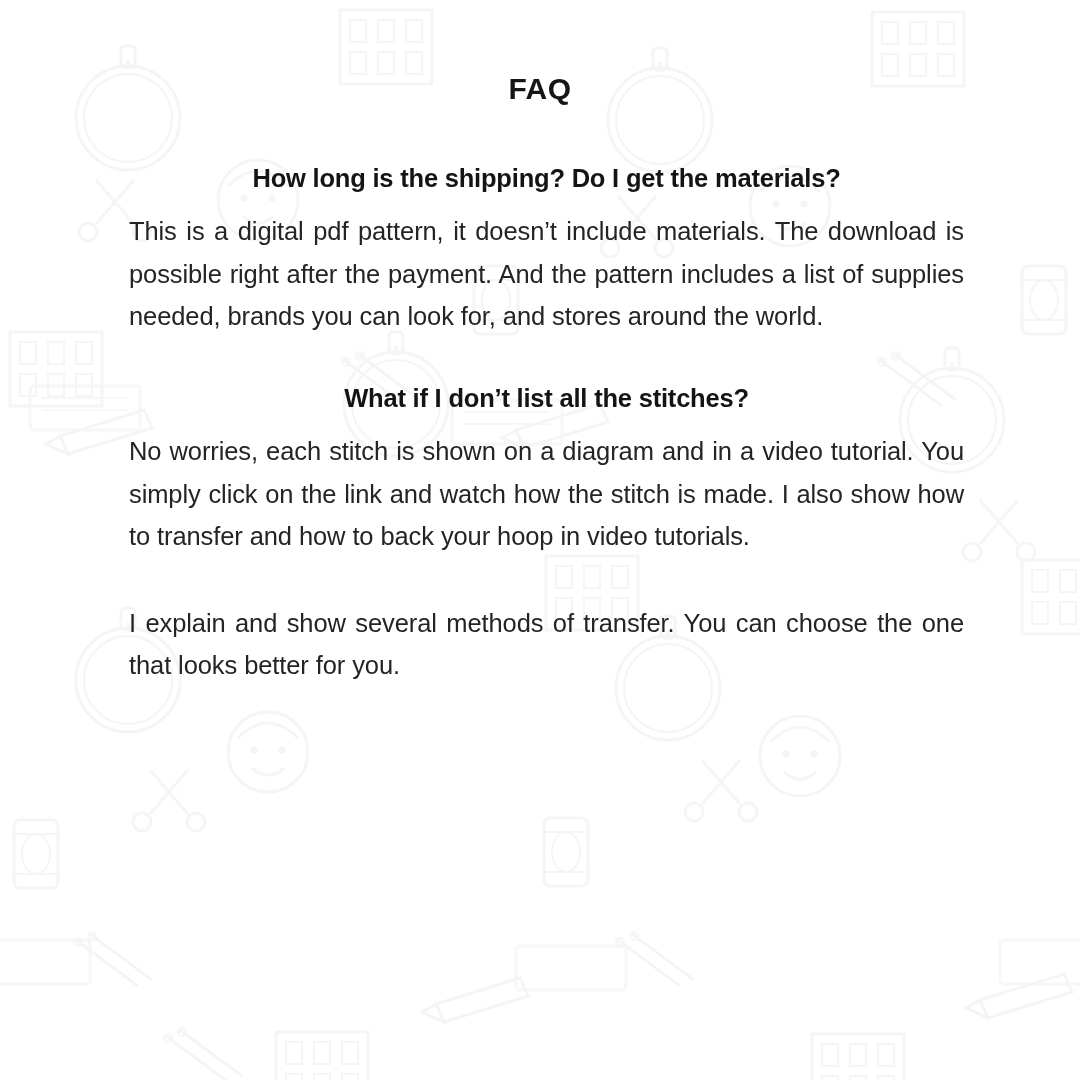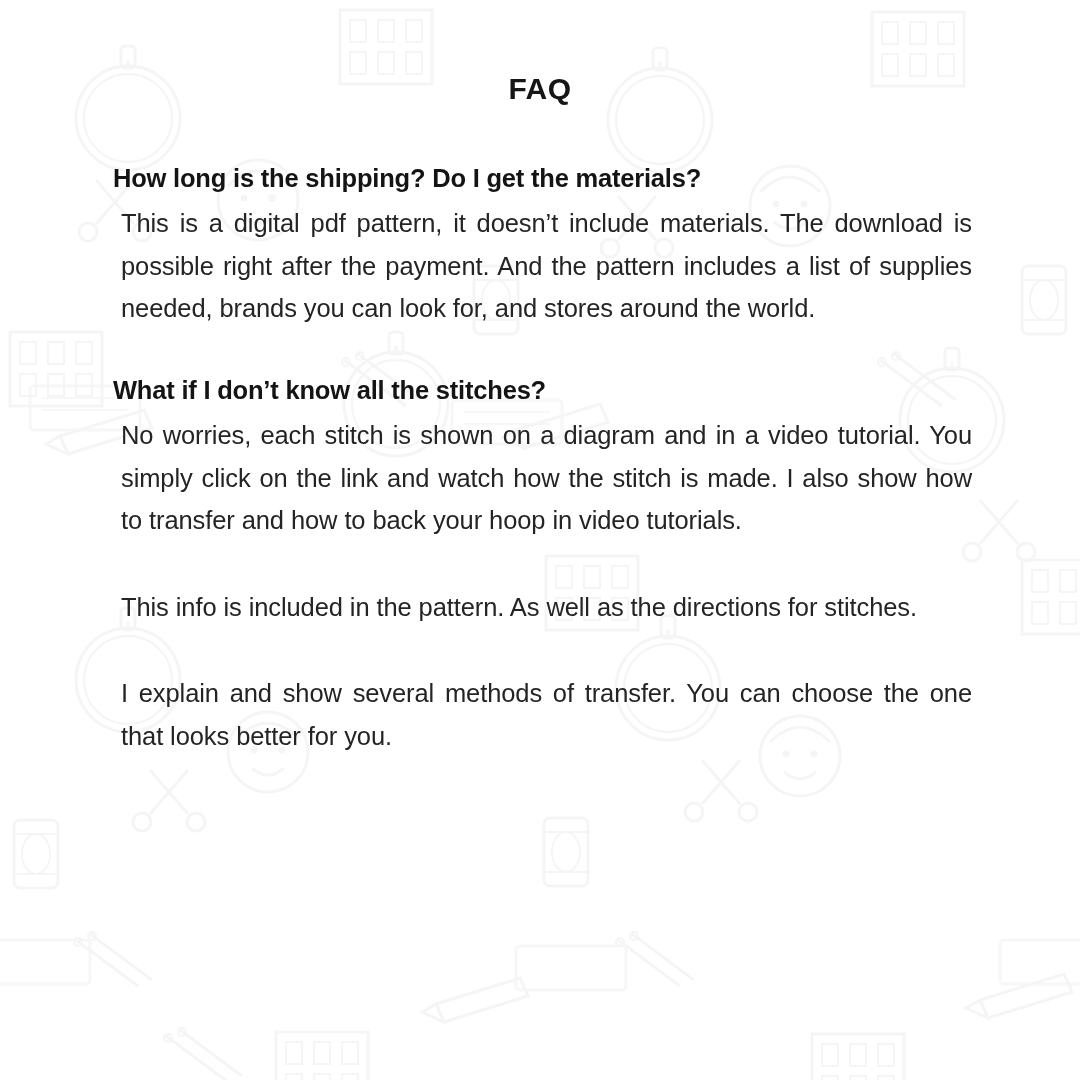--- a/index.html
+++ b/index.html
@@ -53,28 +53,29 @@
     margin-bottom: 0;
   }
 
   .qa-question {
     font-size: 25.5px;
     font-weight: bold;
     line-height: 1.26;
     color: #141414;
     margin: 0 0 7px 0;
     letter-spacing: -0.2px;
+    text-align: center;
   }
 
   .qa-answer {
     font-size: 25.5px;
     font-weight: 400;
     line-height: 1.67;
     color: #242424;
-    margin: 8px;
+    margin: 16px;
     text-align: justify;
     letter-spacing: -0.1px;
   }
 </style>
 </head>
 <body>
 
 <svg id="bg-pattern" viewBox="0 0 1080 1080" xmlns="http://www.w3.org/2000/svg" aria-hidden="true">
   <defs>
     <g id="hoop">
@@ -182,25 +183,24 @@
 <div class="page">
 
   <h1 class="faq-title">FAQ</h1>
 
   <div class="qa-block">
     <h2 class="qa-question">How long is the shipping? Do I get the materials?</h2>
     <p class="qa-answer">This is a digital pdf pattern, it doesn’t include materials. The download is possible right after the payment. And the pattern includes a list of supplies needed, brands you can look for, and stores around the world.</p>
   </div>
 
   <div class="qa-block">
-    <h2 class="qa-question">What if I don’t know all the stitches?</h2>
+    <h2 class="qa-question">What if I don’t list all the stitches?</h2>
     <p class="qa-answer">No worries, each stitch is shown on a diagram and in a video tutorial. You simply click on the link and watch how the stitch is made. I also show how to transfer and how to back your hoop in video tutorials.</p>
   </div>
 
   <div class="qa-block">
-    <p class="qa-answer">This info is included in the pattern. As well as the directions for stitches.</p>
   </div>
 
   <div class="qa-block">
     <p class="qa-answer">I explain and show several methods of transfer. You can choose the one that looks better for you.</p>
   </div>
 
 </div>
 
 </body></html>

